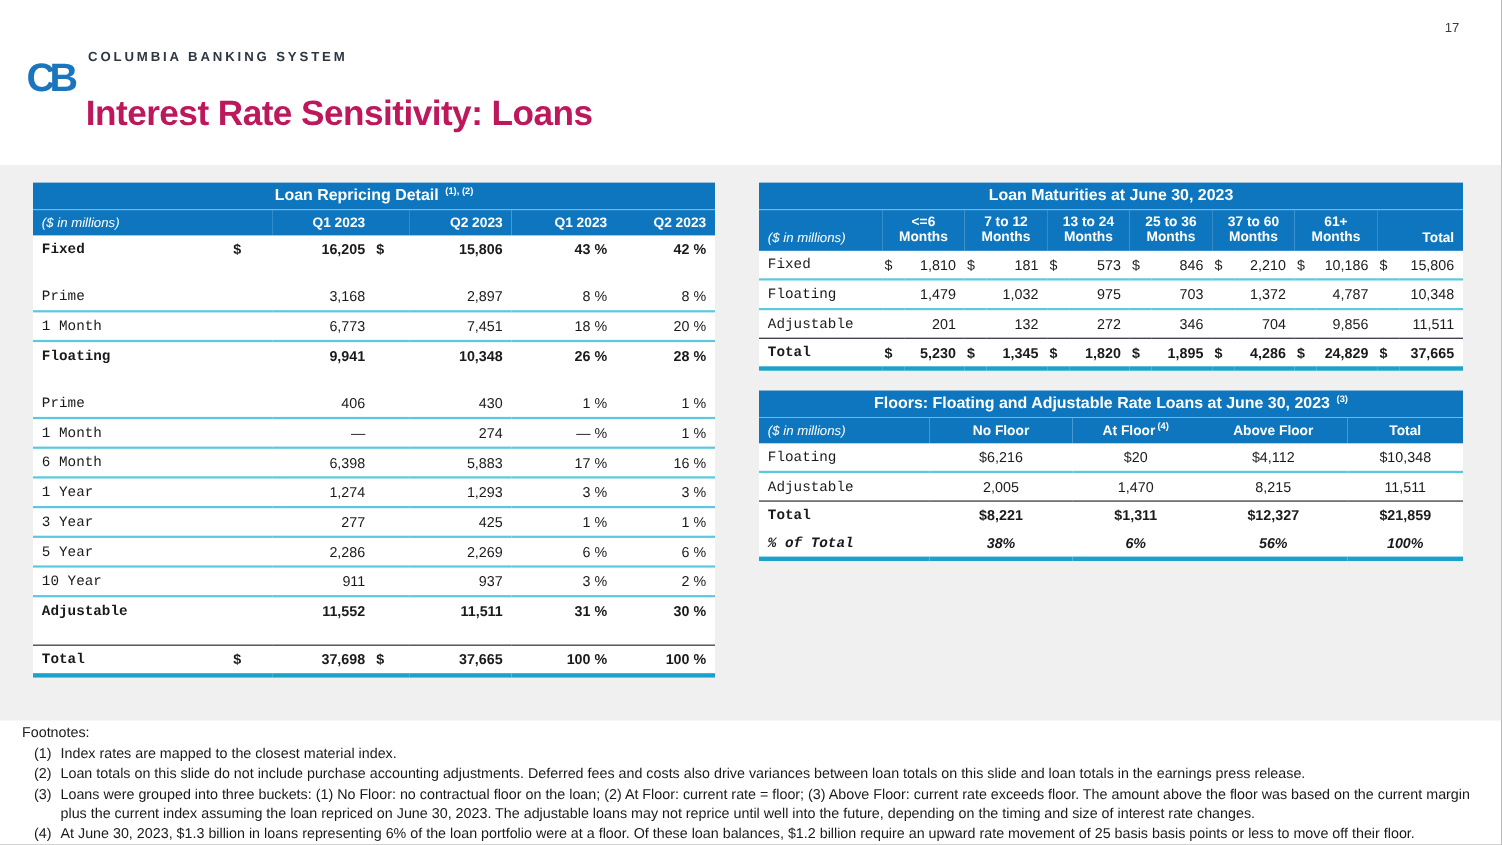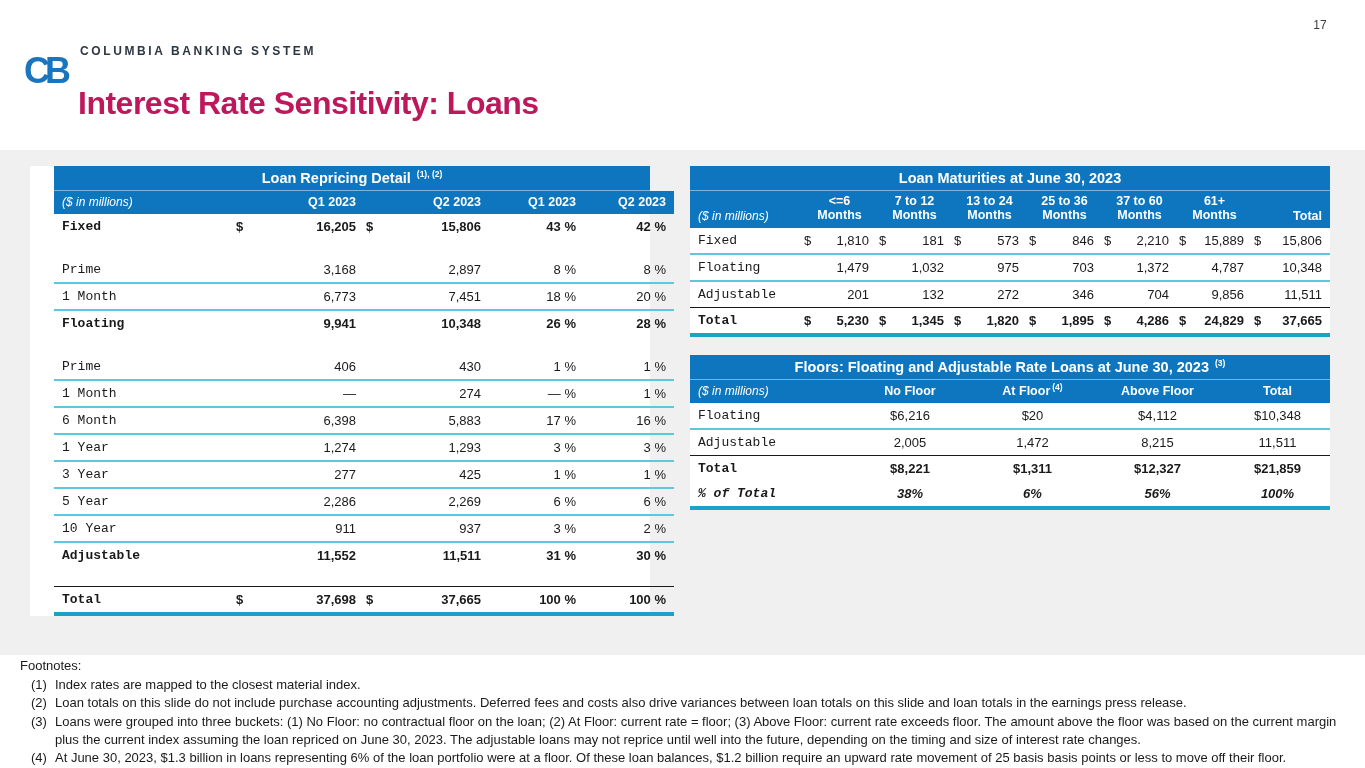--- a/index.html
+++ b/index.html
@@ -13,21 +13,21 @@
 
   
   .brand { position: absolute; left: 24px; top: 10px; display: flex; align-items: center; }
   .logo { font-size: 36px; font-weight: 800; color: #1B75BC; letter-spacing: -5px; line-height: 1; padding-right: 14px; margin-top: 43px; }
   .wordmark { font-size: 12px; font-weight: 700; letter-spacing: 2.6px; color: #2C3744; padding-top: 2px; }
   .pagenum { position: absolute; left: 1300px; top: 18px; width: 40px; font-size: 12px; color: #3c3c3c; text-align: center; }
   .slide-title { position: absolute; left: 78px; top: 85px; font-size: 32px; font-weight: 700; color: #be185d; letter-spacing: -0.5px; }
 
   
   .tblwrap { position: absolute; background: #ffffff; }
-  .tblwrap.left  { left: 30px;  top: 166px; width: 620px; padding-left: 24px; }
+  .tblwrap.left  { left: 30px;  top: 166px; width: 620px; }
   .tblwrap.mat   { left: 690px; top: 166px; width: 640px; }
   .tblwrap.floor { left: 690px; top: 355px; width: 640px; }
 
   .tbl-title {
     background: #0D76BE; color: #fff; font-weight: 700; font-size: 14.5px;
     text-align: center; height: 25px; line-height: 25px;
     border-bottom: 1px solid rgba(255,255,255,.45);
   }
   sup { font-size: 8.5px; vertical-align: super; line-height: 0; margin-left: 2px; }
 
@@ -278,21 +278,21 @@
             <td class="num">1,810</td>
             <td class="dol">$</td>
             <td class="num">181</td>
             <td class="dol">$</td>
             <td class="num">573</td>
             <td class="dol">$</td>
             <td class="num">846</td>
             <td class="dol">$</td>
             <td class="num">2,210</td>
             <td class="dol">$</td>
-            <td class="num">15,889</td>
+            <td class="num">10,186</td>
             <td class="dol">$</td>
             <td class="num">15,806</td>
           </tr>
           <tr class="mr-line">
             <td class="lbl">Floating</td>
             <td class="dol"></td>
             <td class="num">1,479</td>
             <td class="dol"></td>
             <td class="num">1,032</td>
             <td class="dol"></td>
@@ -370,21 +370,21 @@
           <tr class="fr-line">
             <td class="lbl">Floating</td>
             <td class="cnum">$6,216</td>
             <td class="cnum">$20</td>
             <td class="cnum">$4,112</td>
             <td class="cnum">$10,348</td>
           </tr>
           <tr class="fr-plain">
             <td class="lbl">Adjustable</td>
             <td class="cnum">2,005</td>
-            <td class="cnum">1,472</td>
+            <td class="cnum">1,470</td>
             <td class="cnum">8,215</td>
             <td class="cnum">11,511</td>
           </tr>
           <tr class="fr-total">
             <td class="lbl">Total</td>
             <td class="cnum">$8,221</td>
             <td class="cnum">$1,311</td>
             <td class="cnum">$12,327</td>
             <td class="cnum">$21,859</td>
           </tr>

